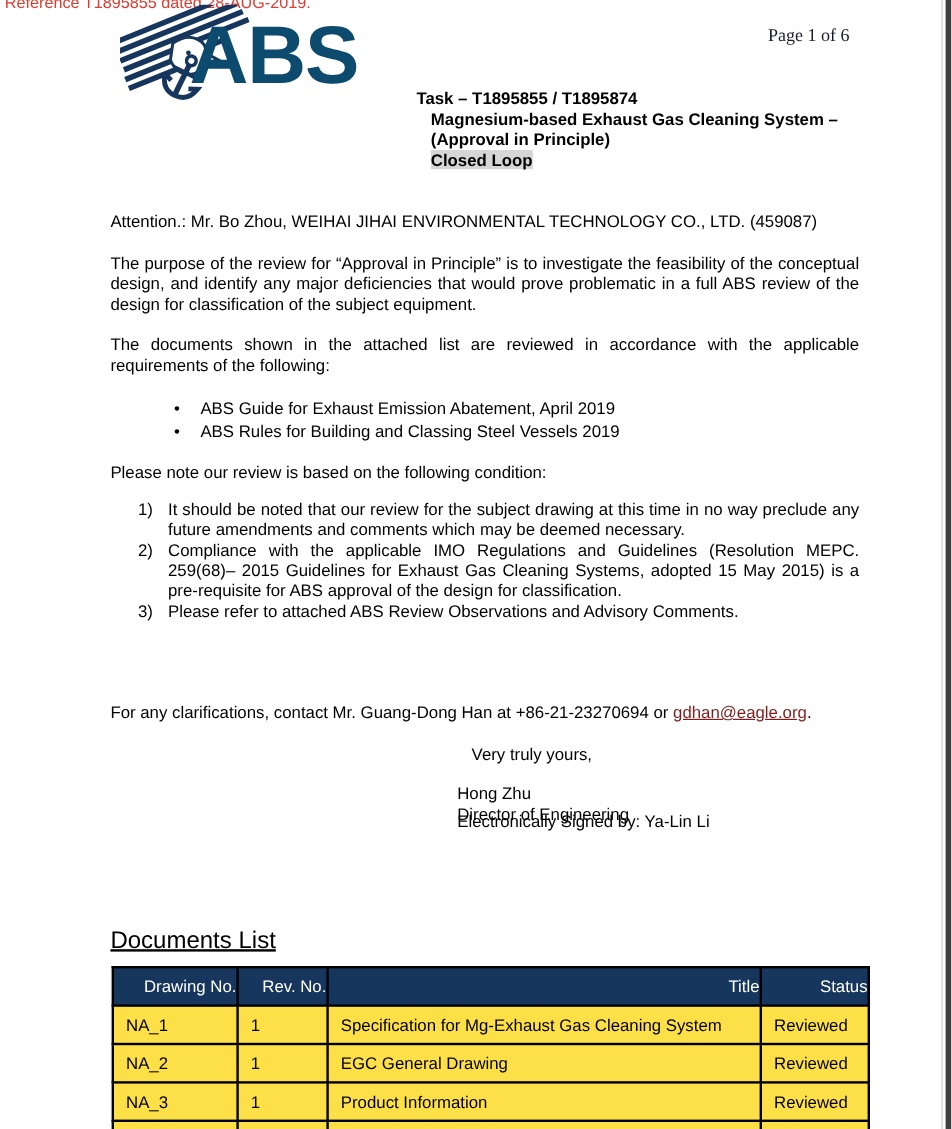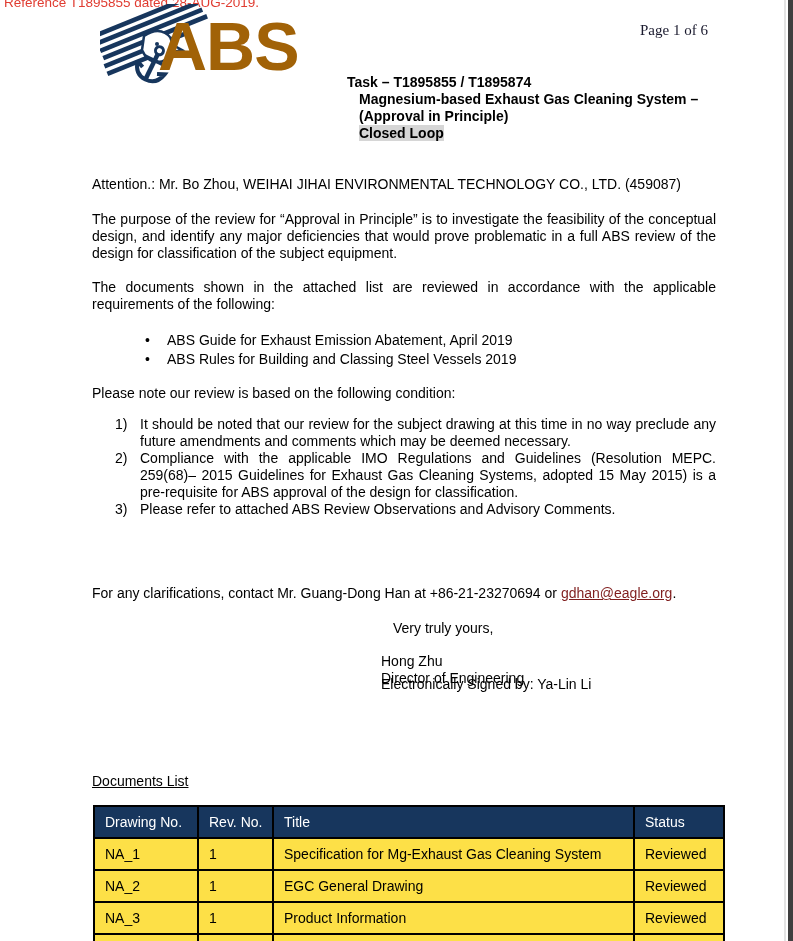--- a/index.html
+++ b/index.html
@@ -7,21 +7,21 @@
     position:relative;width:793px;height:941px;background:#fff;overflow:hidden;
     font-family:"Liberation Sans",sans-serif;color:#000;
   }
   .stamp{
     position:absolute;left:4px;top:-5px;font-size:13.5px;color:#e03c31;white-space:nowrap;
   }
   .logo{position:absolute;left:88px;top:2px;width:240px;height:90px;}
   .logo svg{position:absolute;left:12px;top:2px;}
   .logo .wordmark{
     position:absolute;left:70px;top:10px;font-size:68px;line-height:68px;font-weight:800;
-    color:#a16207;letter-spacing:-1px;
+    color:#0c4a6e;letter-spacing:-1px;
   }
   .pagenum{
     position:absolute;left:640px;top:22px;font-family:"Liberation Serif",serif;
     font-size:15px;color:#1a1a2e;
   }
   .taskblock{
     position:absolute;left:347px;top:74px;width:390px;
     font-weight:bold;font-size:14px;line-height:17px;
   }
   .taskblock .indent{margin-left:12px;}
@@ -30,27 +30,27 @@
   .just{text-align:justify;}
   .bullets{list-style:none;margin:0;padding:0;}
   .bullets li{position:relative;padding-left:75px;line-height:19px;}
   .bullets li .dot{position:absolute;left:53px;top:0;}
   .numlist{margin:0;padding:0;}
   .numitem{display:flex;}
   .numitem .num{width:25px;flex:0 0 25px;margin-left:23px;}
   .numitem .ntext{flex:1;text-align:justify;}
   .sig{position:absolute;left:381px;font-size:14px;line-height:17px;}
   a.maillink{color:#7f1d1d;text-decoration:underline;}
-  .docheading{position:absolute;left:92px;top:773px;font-size:14px;text-decoration:underline;}
+  .docheading{position:absolute;left:92px;top:773px;font-size:20px;text-decoration:underline;}
   table.docs{
     position:absolute;left:93px;top:805px;width:630px;border-collapse:collapse;
     font-size:14px;table-layout:fixed;
   }
   table.docs th{
-    background:#17365d;color:#fff;font-weight:normal;text-align:left;height:30px;
+    background:#17365d;color:#fff;font-weight:normal;text-align:right;height:30px;
     padding:0 0 0 10px;border:2px solid #000;border-left:2px solid #7f9cc0;
   }
   table.docs th:first-child{border-left:2px solid #000;}
   table.docs td{
     height:30px;padding:0 0 0 10px;border:2px solid #000;background:#fde047;
   }
   .edge-light{position:absolute;right:7px;top:0;width:2px;height:941px;background:#e3e3e3;}
   .edge-dark{position:absolute;right:0;top:0;width:5px;height:941px;background:#3f3f3f;}
 </style>
 </head>

